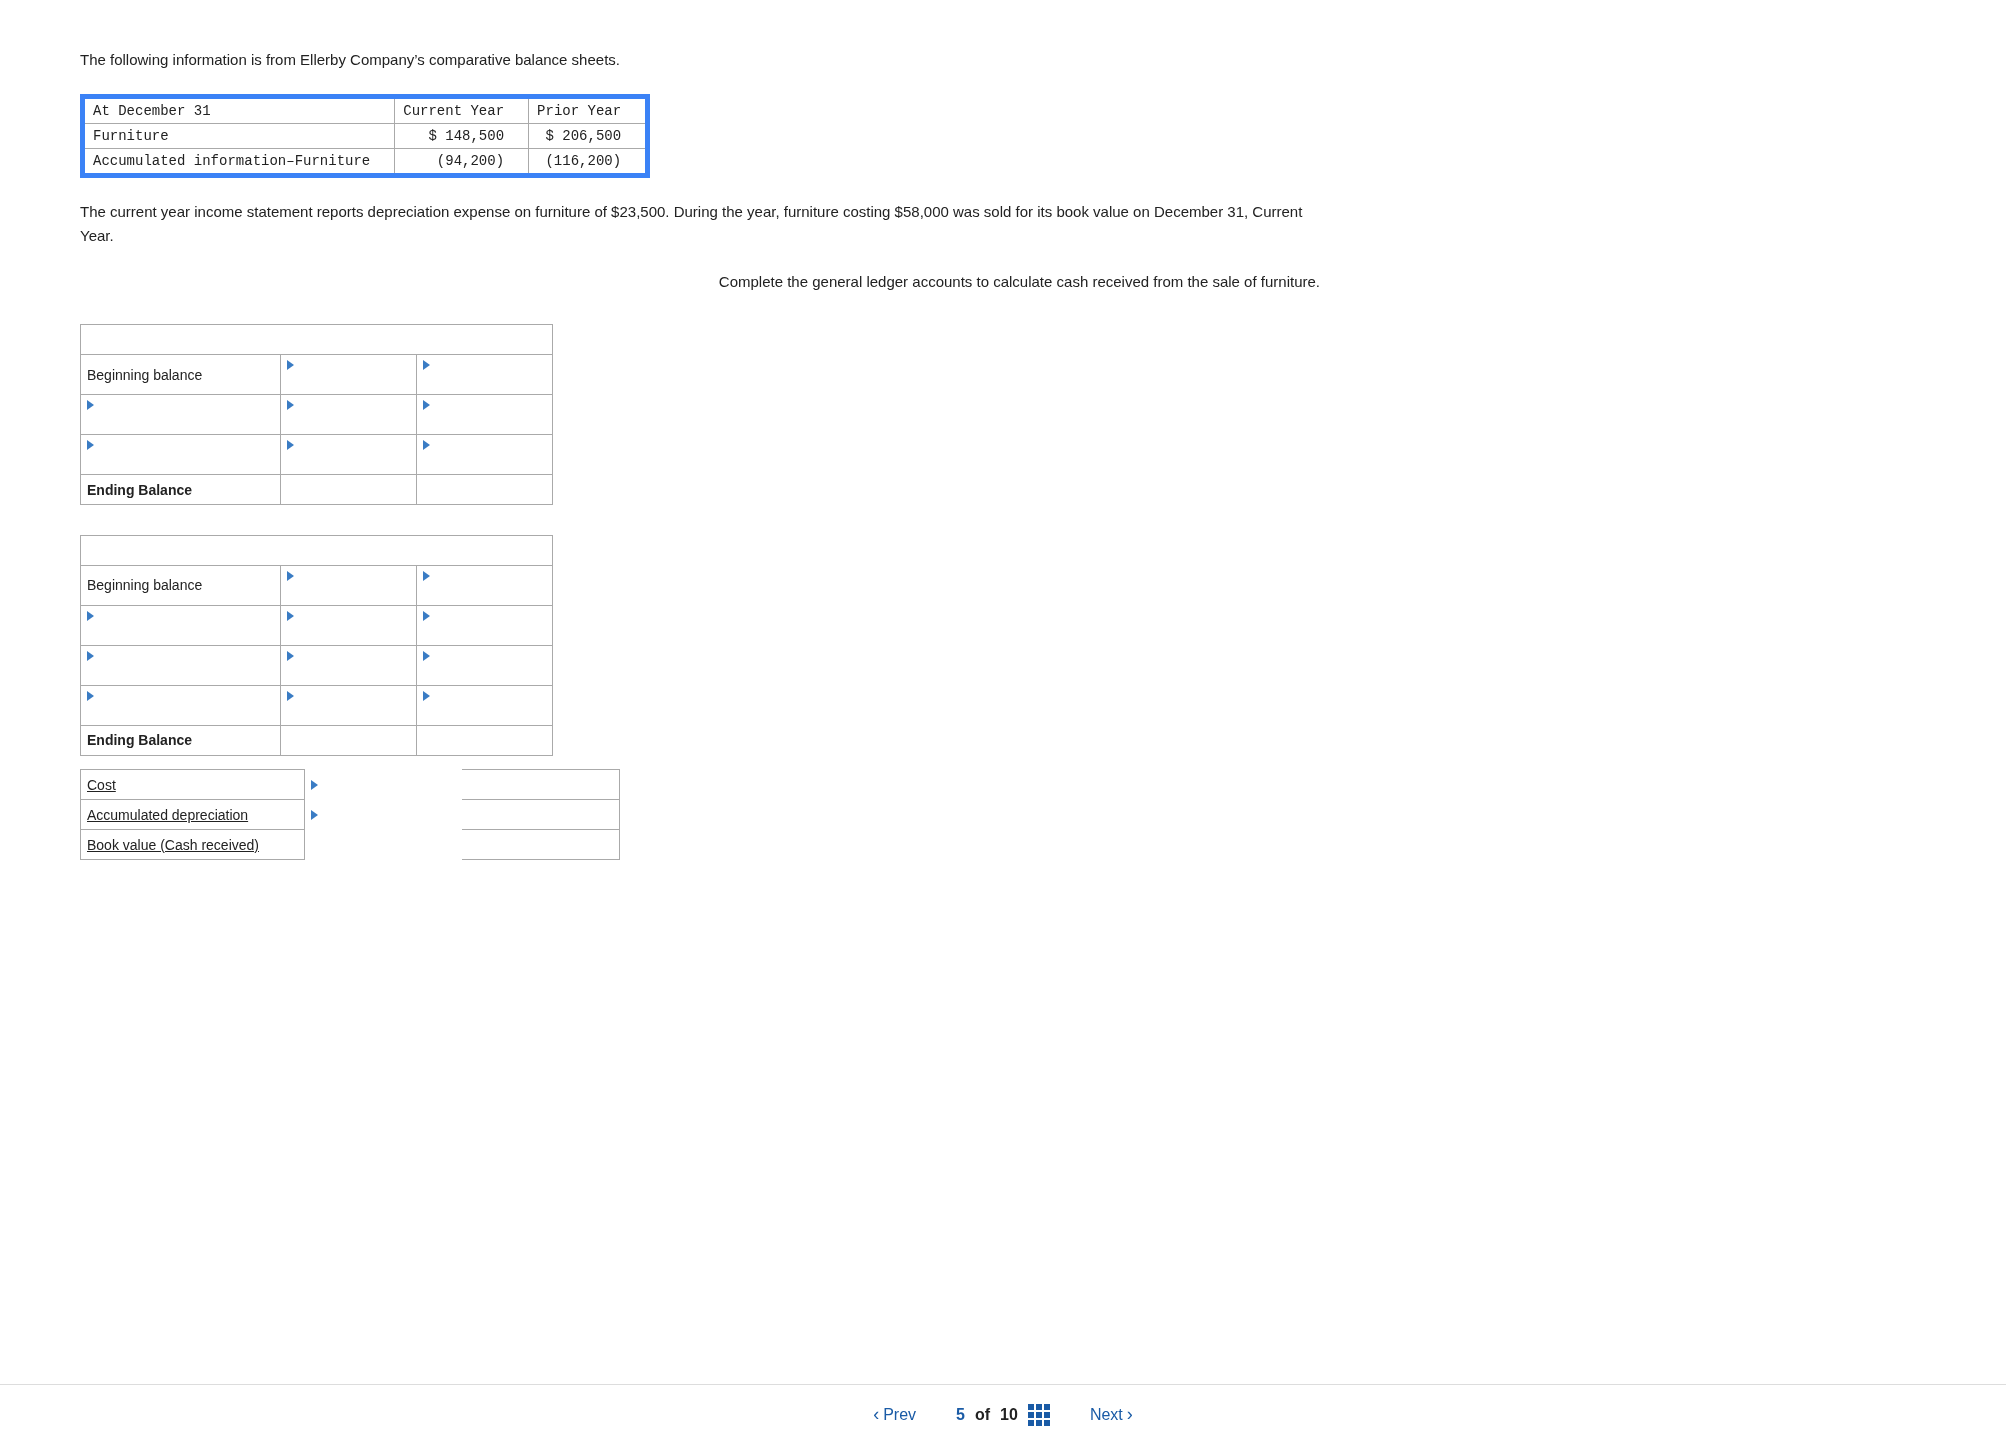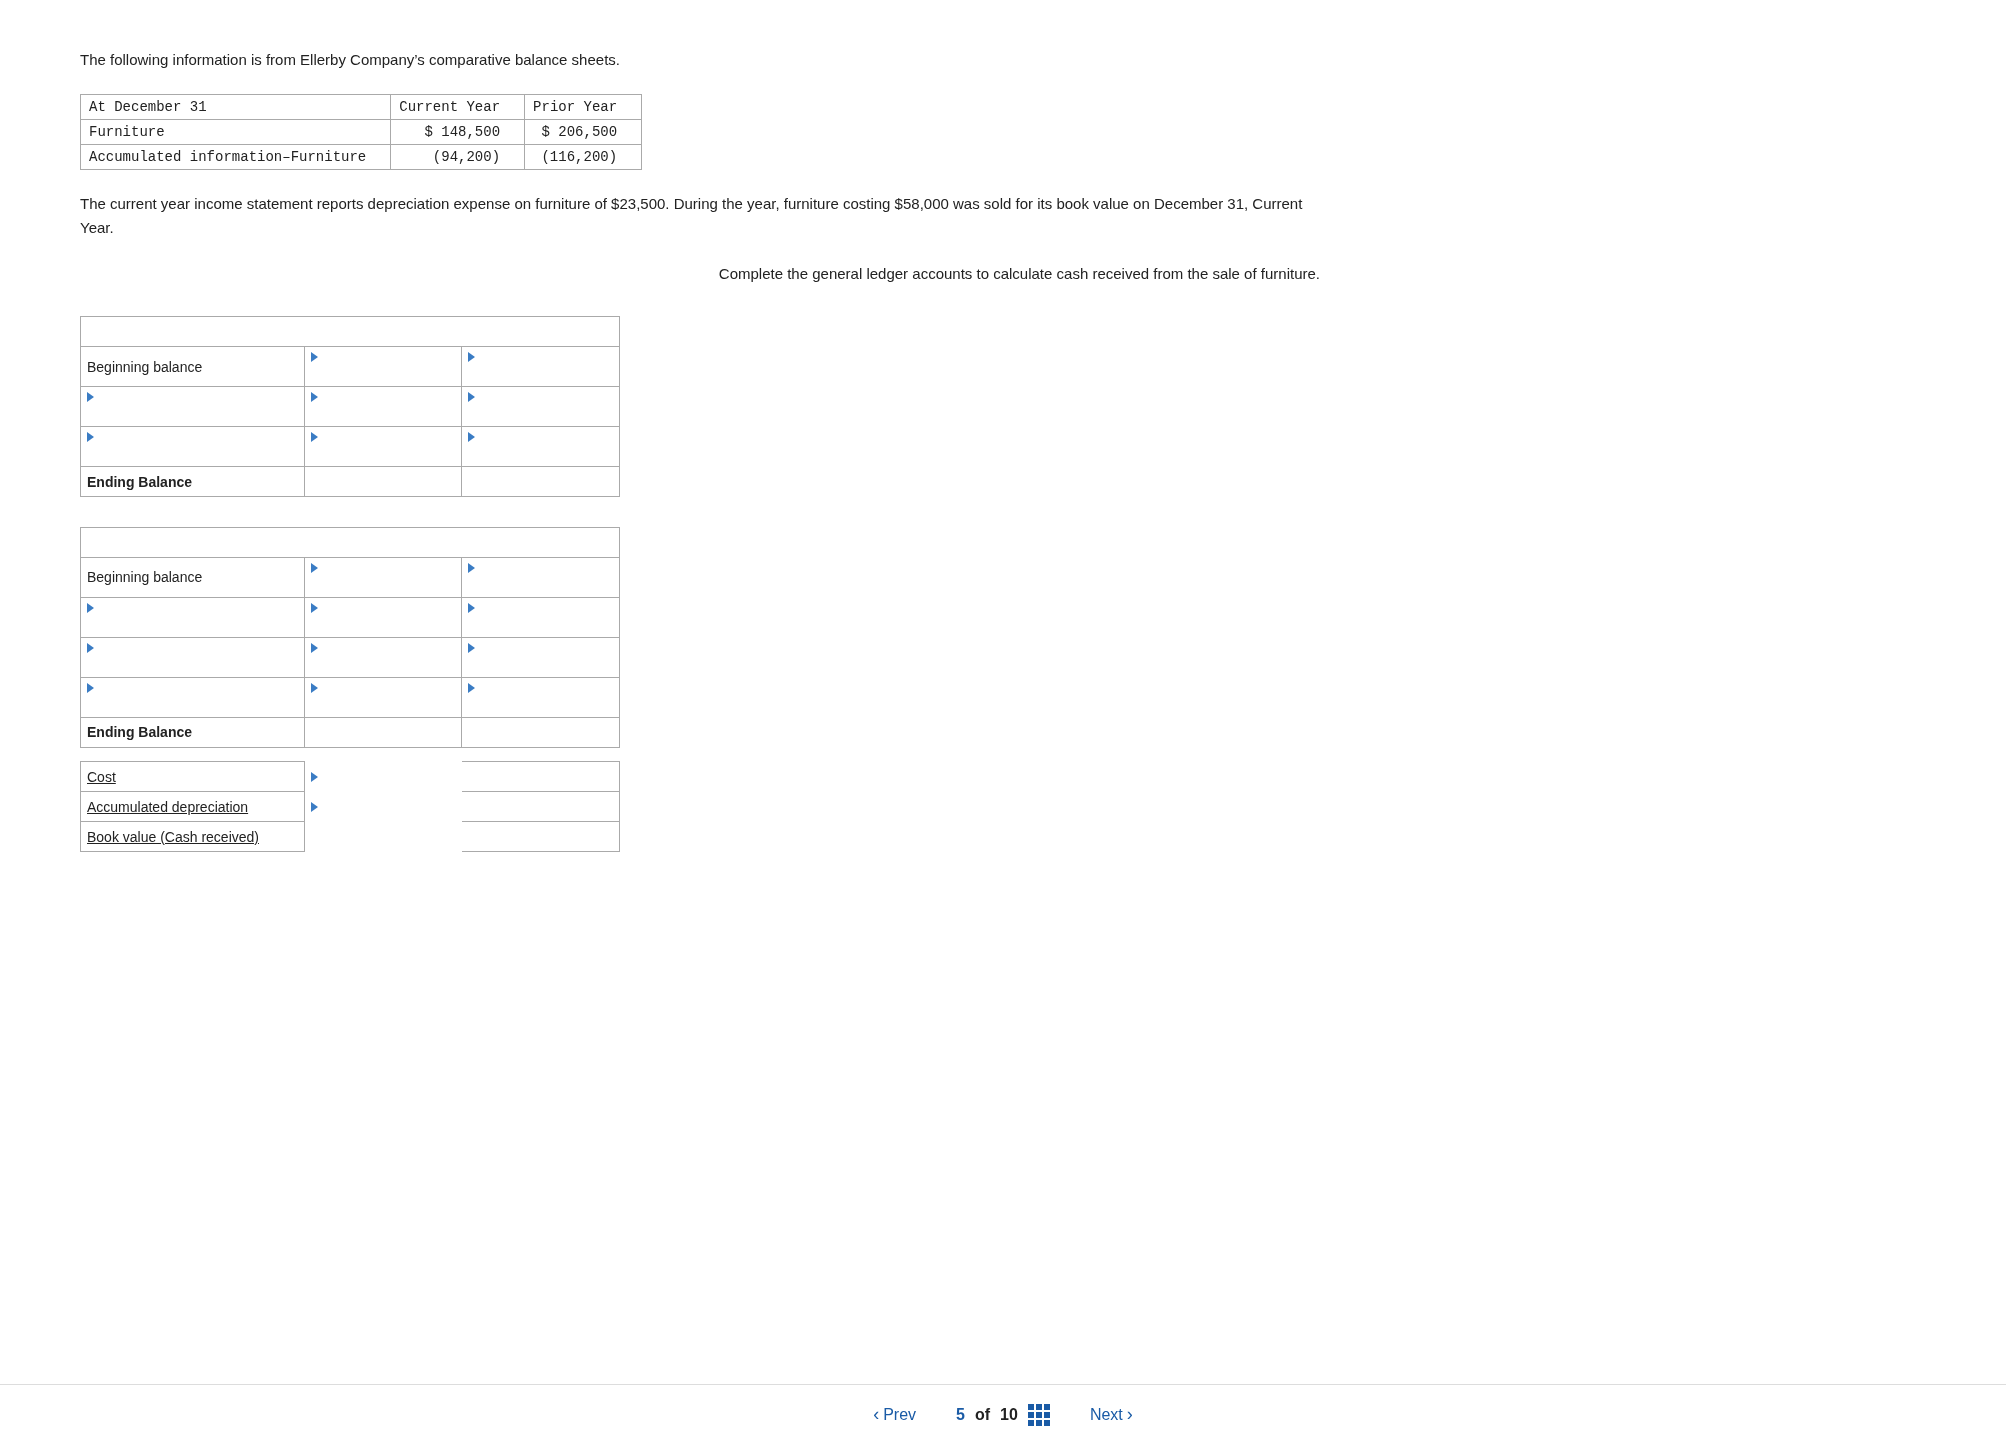--- a/index.html
+++ b/index.html
@@ -24,21 +24,21 @@
     .description {
       font-size: 15px;
       margin-bottom: 22px;
       line-height: 1.6;
     }
     .balance-sheet-table {
       border-collapse: collapse;
       font-family: 'Courier New', monospace;
       font-size: 14px;
       margin-bottom: 22px;
-      border: 1px solid #3b82f6;
+      border: 5px solid #3b82f6;
     }
     .balance-sheet-table th, .balance-sheet-table td {
       padding: 4px 24px 4px 8px;
       text-align: left;
       border: 1px solid #aaa;
     }
     .balance-sheet-table th {
       font-weight: normal;
       background: #fff;
     }
@@ -49,21 +49,21 @@
       text-align: right;
     }
     .instruction-text {
       font-size: 15px;
       margin-bottom: 30px;
       line-height: 1.6;
       text-align: right;
     }
     
     .ledger-section {
-      width: 540px;
+      width: 473px;
       margin-bottom: 0;
     }
     .ledger-table {
       width: 100%;
       border-collapse: collapse;
       font-size: 14px;
       margin-bottom: 0;
     }
     .ledger-header {
       background: #6b9bd2;

